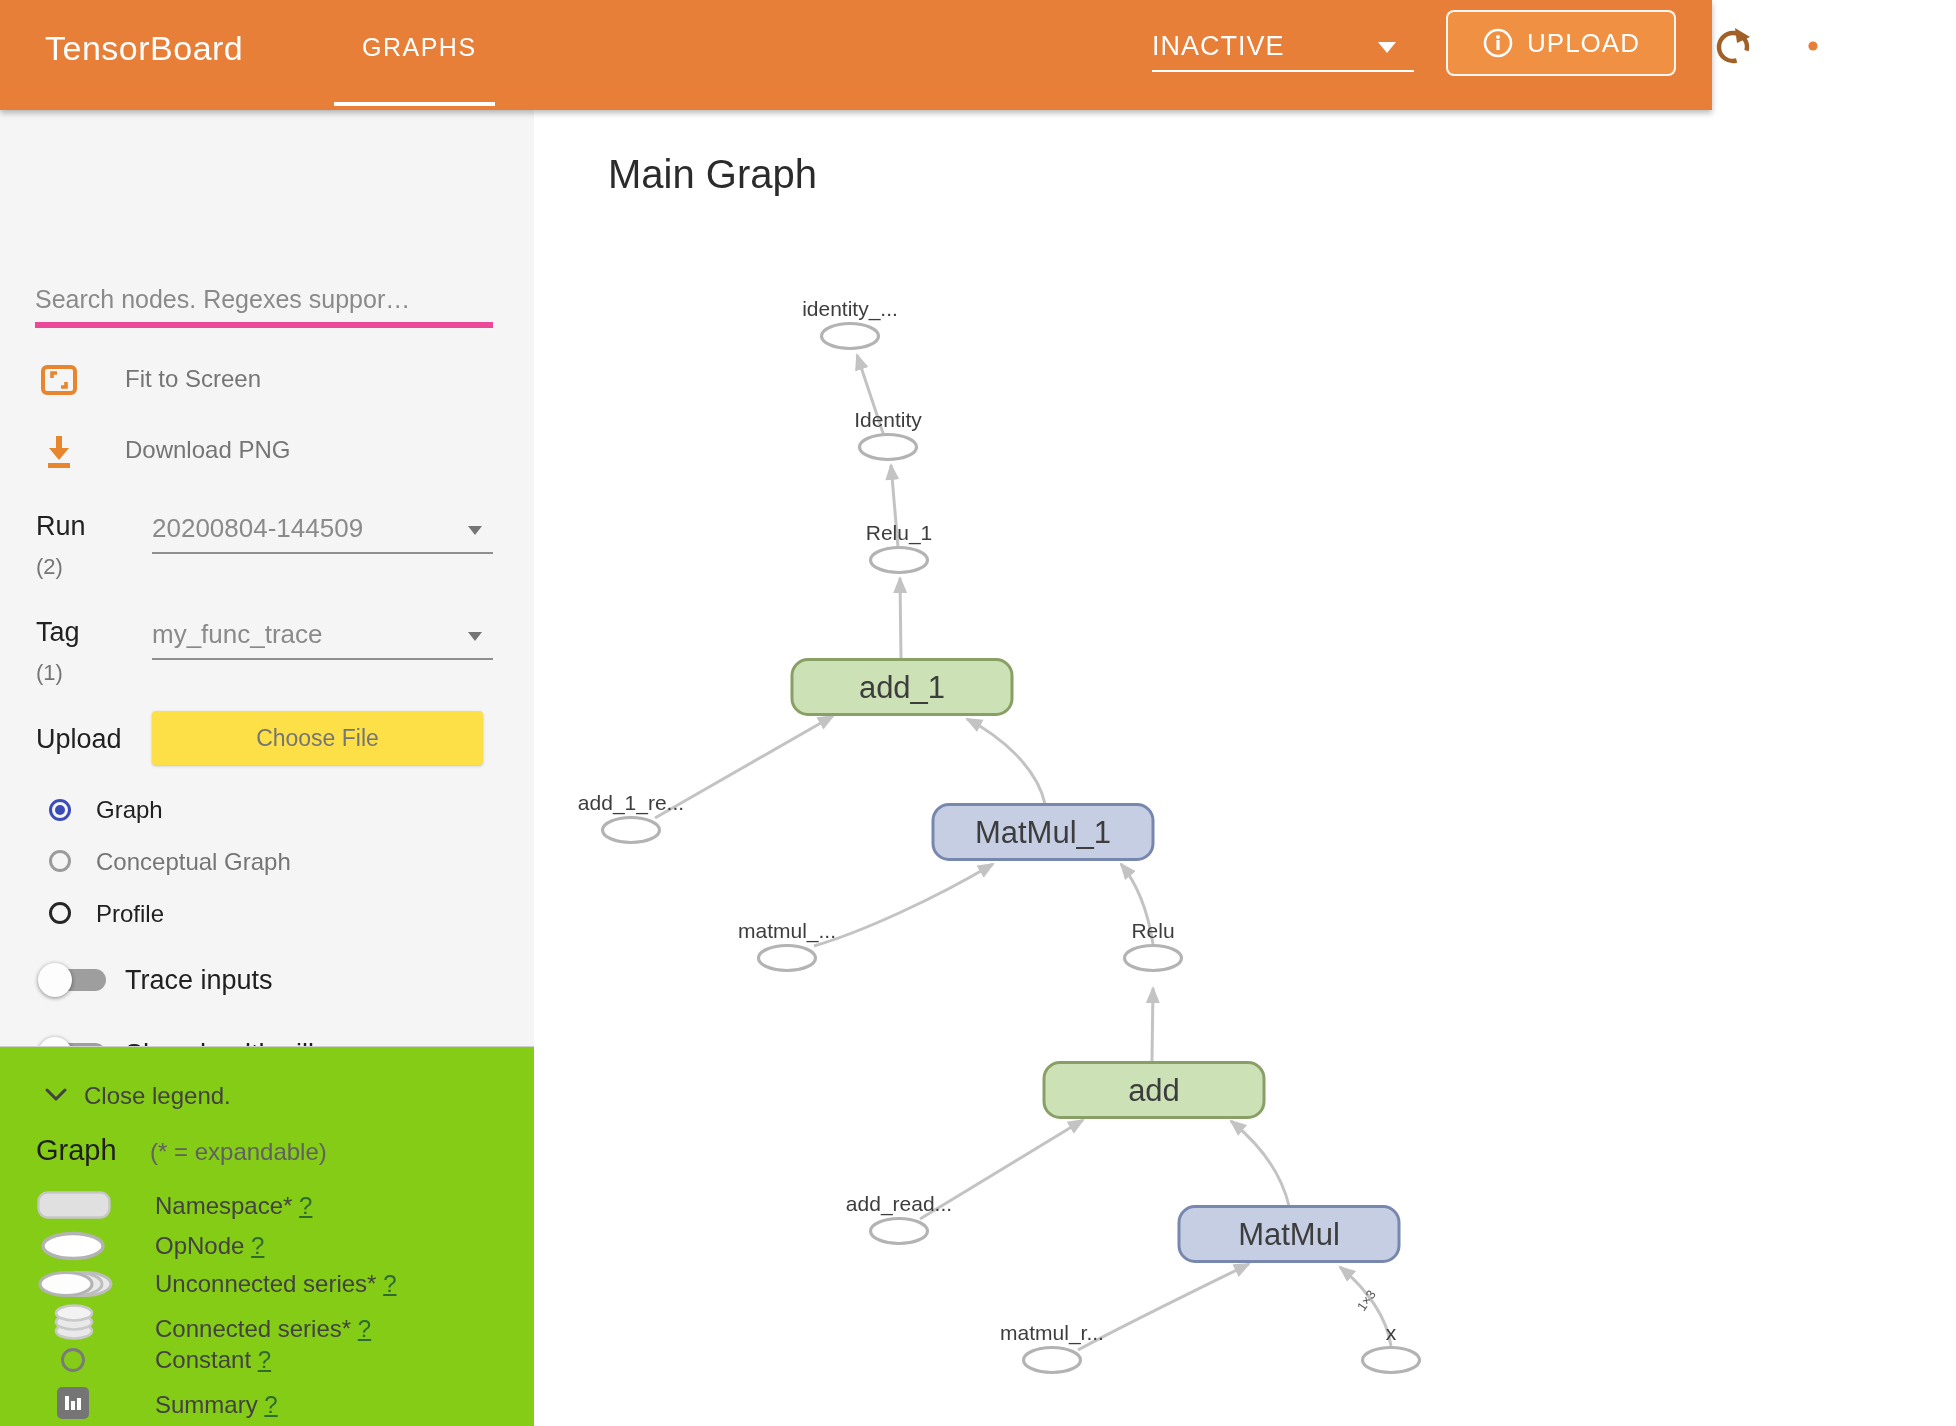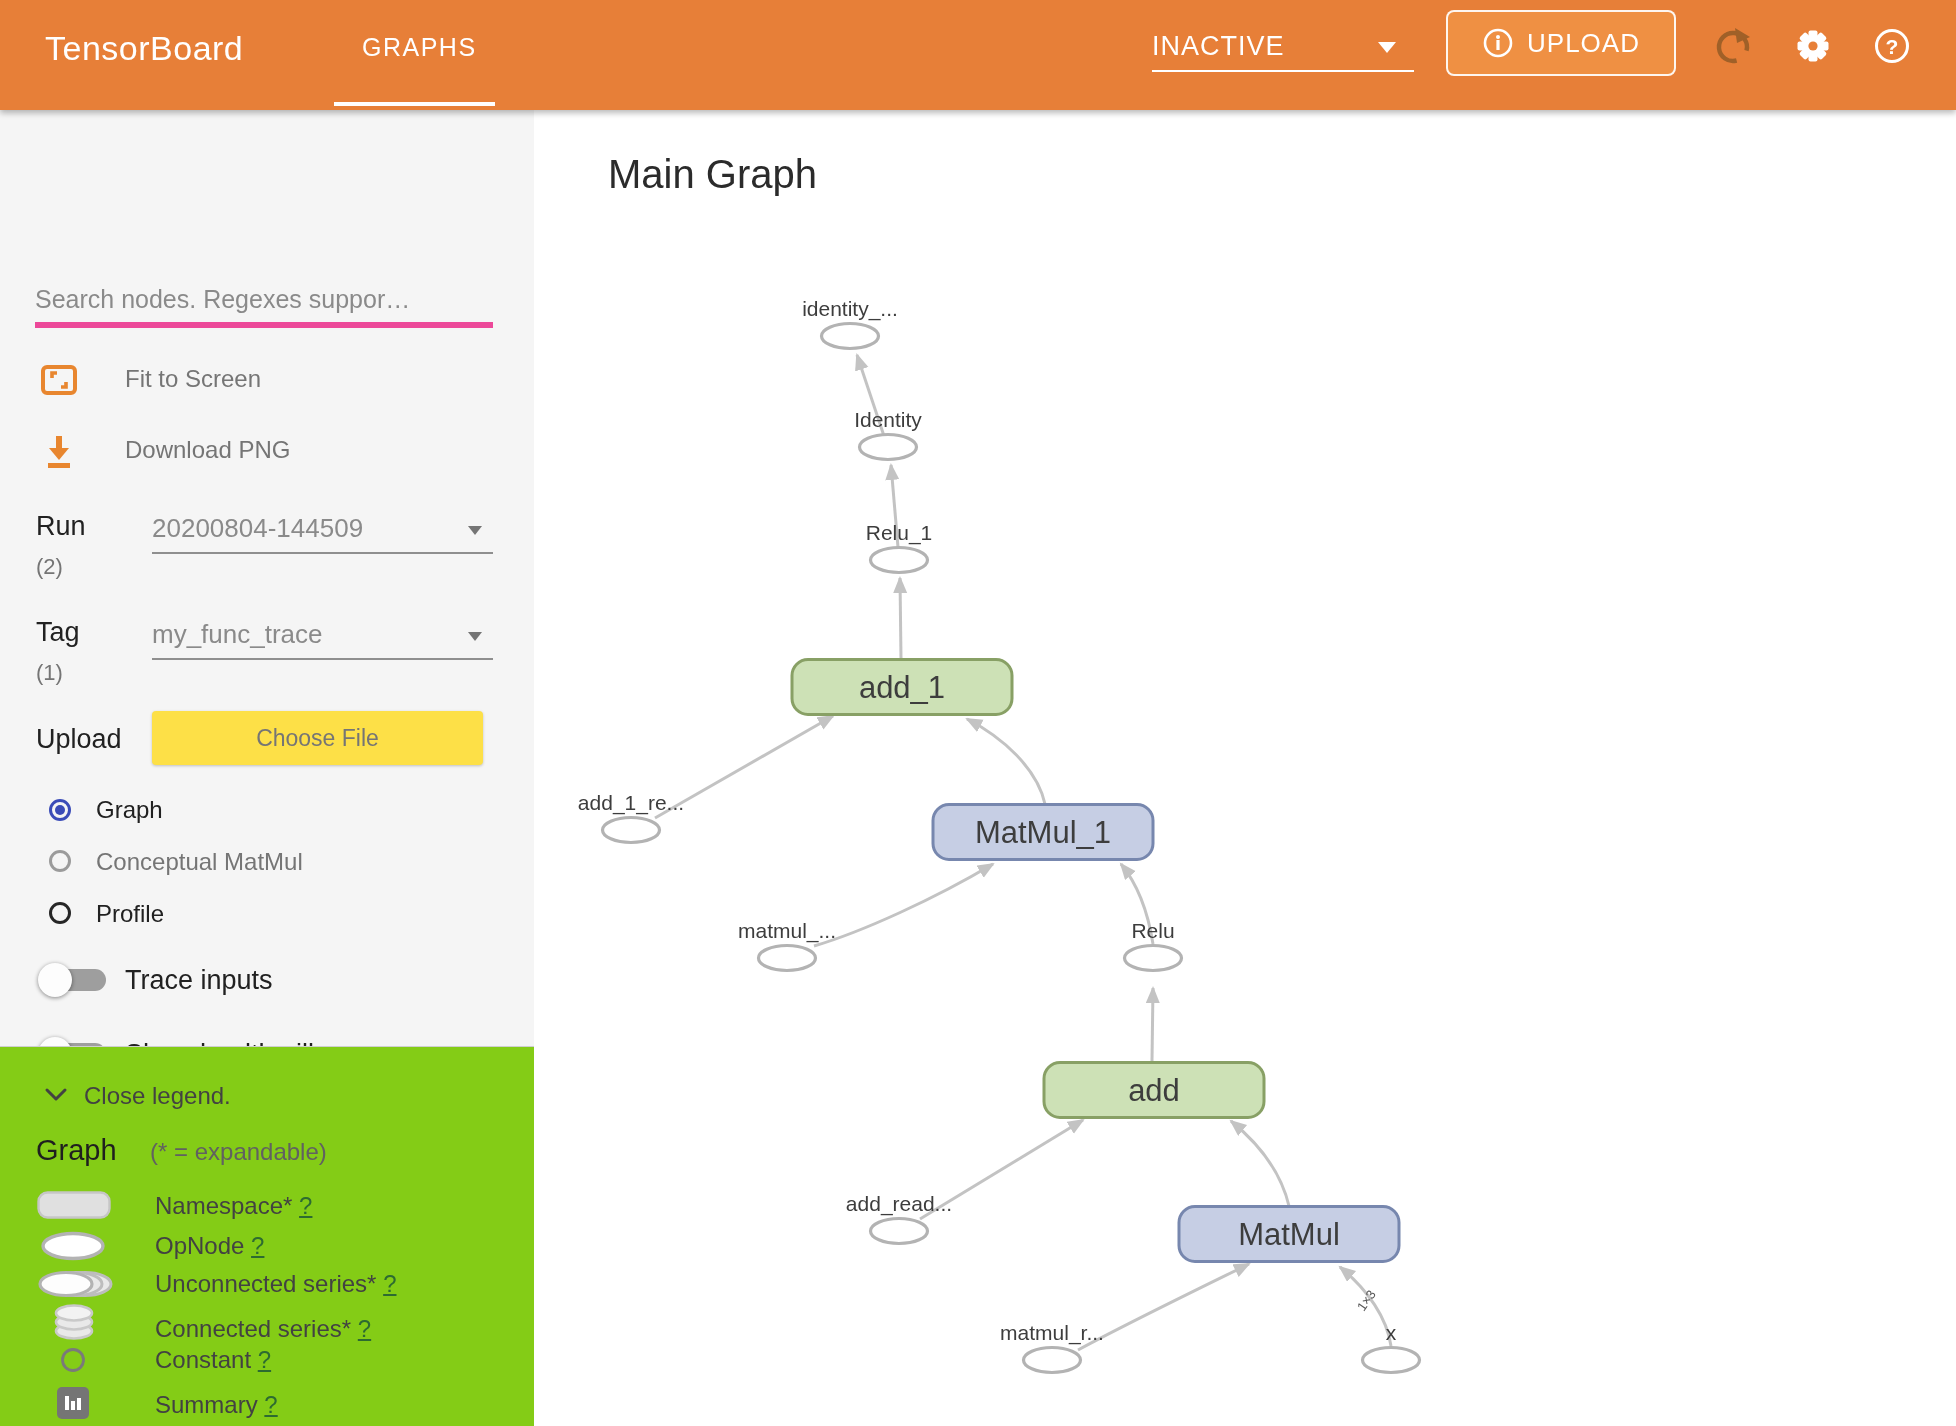--- a/index.html
+++ b/index.html
@@ -3,21 +3,21 @@
 <meta charset="utf-8">
 <style>
   html,body{margin:0;padding:0;}
   body{
     width:1956px;height:1426px;position:relative;overflow:hidden;
     background:#fff;font-family:"Liberation Sans",sans-serif;
     -webkit-font-smoothing:antialiased;
   }
   
   .header{
-    position:absolute;left:0;top:0;width:1956px;height:110px;
+    position:absolute;left:0;top:0;width:1712px;height:110px;
     background:#e77f38;z-index:30;box-shadow:0 3px 6px rgba(0,0,0,.28);
   }
   .logo{position:absolute;left:45px;top:29px;font-size:34px;font-weight:500;color:#fff;letter-spacing:.5px;}
   .tab{position:absolute;left:362px;top:33px;font-size:25px;font-weight:500;color:#fff;letter-spacing:1.5px;cursor:pointer;}
   .tab-underline{position:absolute;left:334px;top:102px;width:161px;height:4px;background:#fff;}
   .status-select{position:absolute;left:1152px;top:31px;width:262px;height:46px;cursor:pointer;}
   .status-text{font-size:27px;font-weight:500;color:#fff;letter-spacing:1px;margin-top:20px;}
   .status-caret{position:absolute;right:18px;top:11px;width:0;height:0;border-left:9px solid transparent;border-right:9px solid transparent;border-top:11px solid #fff;}
   .status-underline{position:absolute;left:0;top:39px;width:262px;height:2px;background:#fff;}
   .upload-btn{
@@ -140,21 +140,21 @@
   <div class="select-value" style="left:152px;top:509px;">my_func_trace</div>
   <div class="select-caret" style="left:468px;top:522px;"></div>
   <div class="select-underline" style="left:152px;top:548px;"></div>
 
   <div class="form-label" style="left:36px;top:614px;">Upload</div>
   <button class="choose-file">Choose File</button>
 
   <div class="radio sel" style="left:49px;top:689px;"></div>
   <div class="radio-label" style="left:96px;top:686px;color:#212121;">Graph</div>
   <div class="radio gray" style="left:49px;top:740px;"></div>
-  <div class="radio-label" style="left:96px;top:738px;color:#757575;">Conceptual MatMul</div>
+  <div class="radio-label" style="left:96px;top:738px;color:#757575;">Conceptual Graph</div>
   <div class="radio dark" style="left:49px;top:792px;"></div>
   <div class="radio-label" style="left:96px;top:790px;color:#212121;">Profile</div>
 
   <div class="toggle" style="left:38px;top:852px;">
     <div class="track"></div>
     <div class="knob"></div>
   </div>
   <div class="toggle-label" style="left:125px;top:855px;">Trace inputs</div>
 
   <div class="toggle" style="left:38px;top:926px;">

